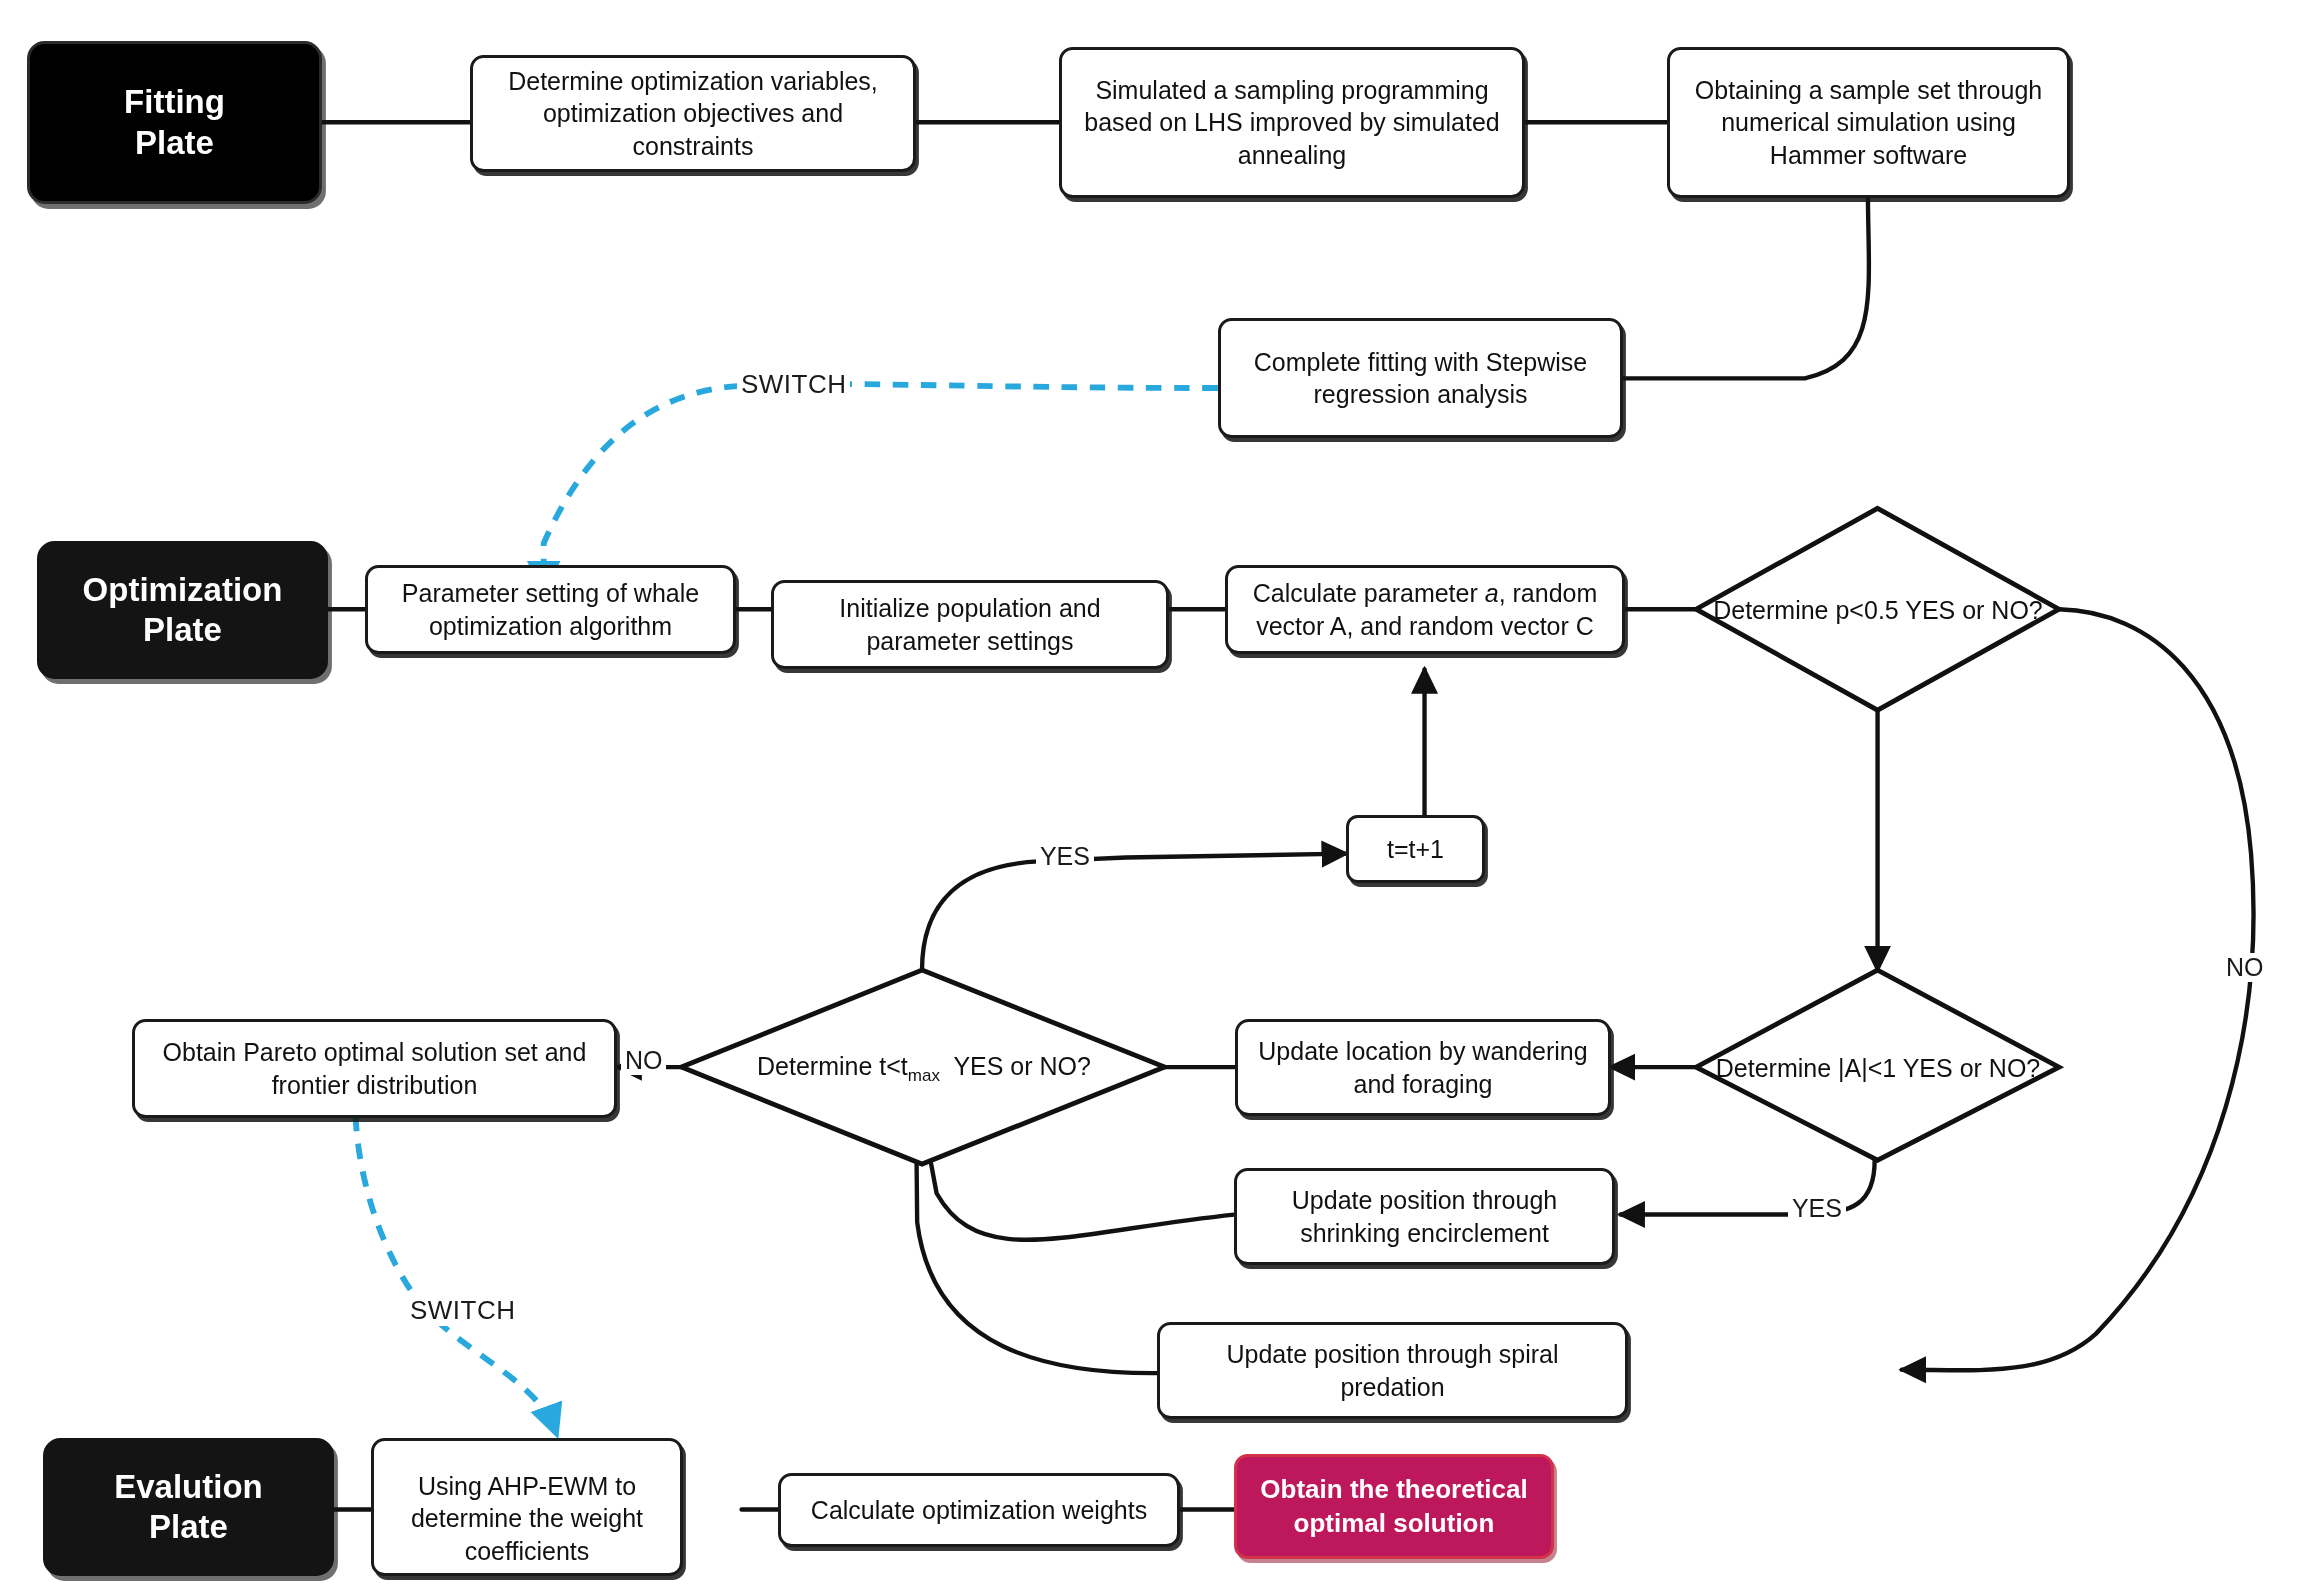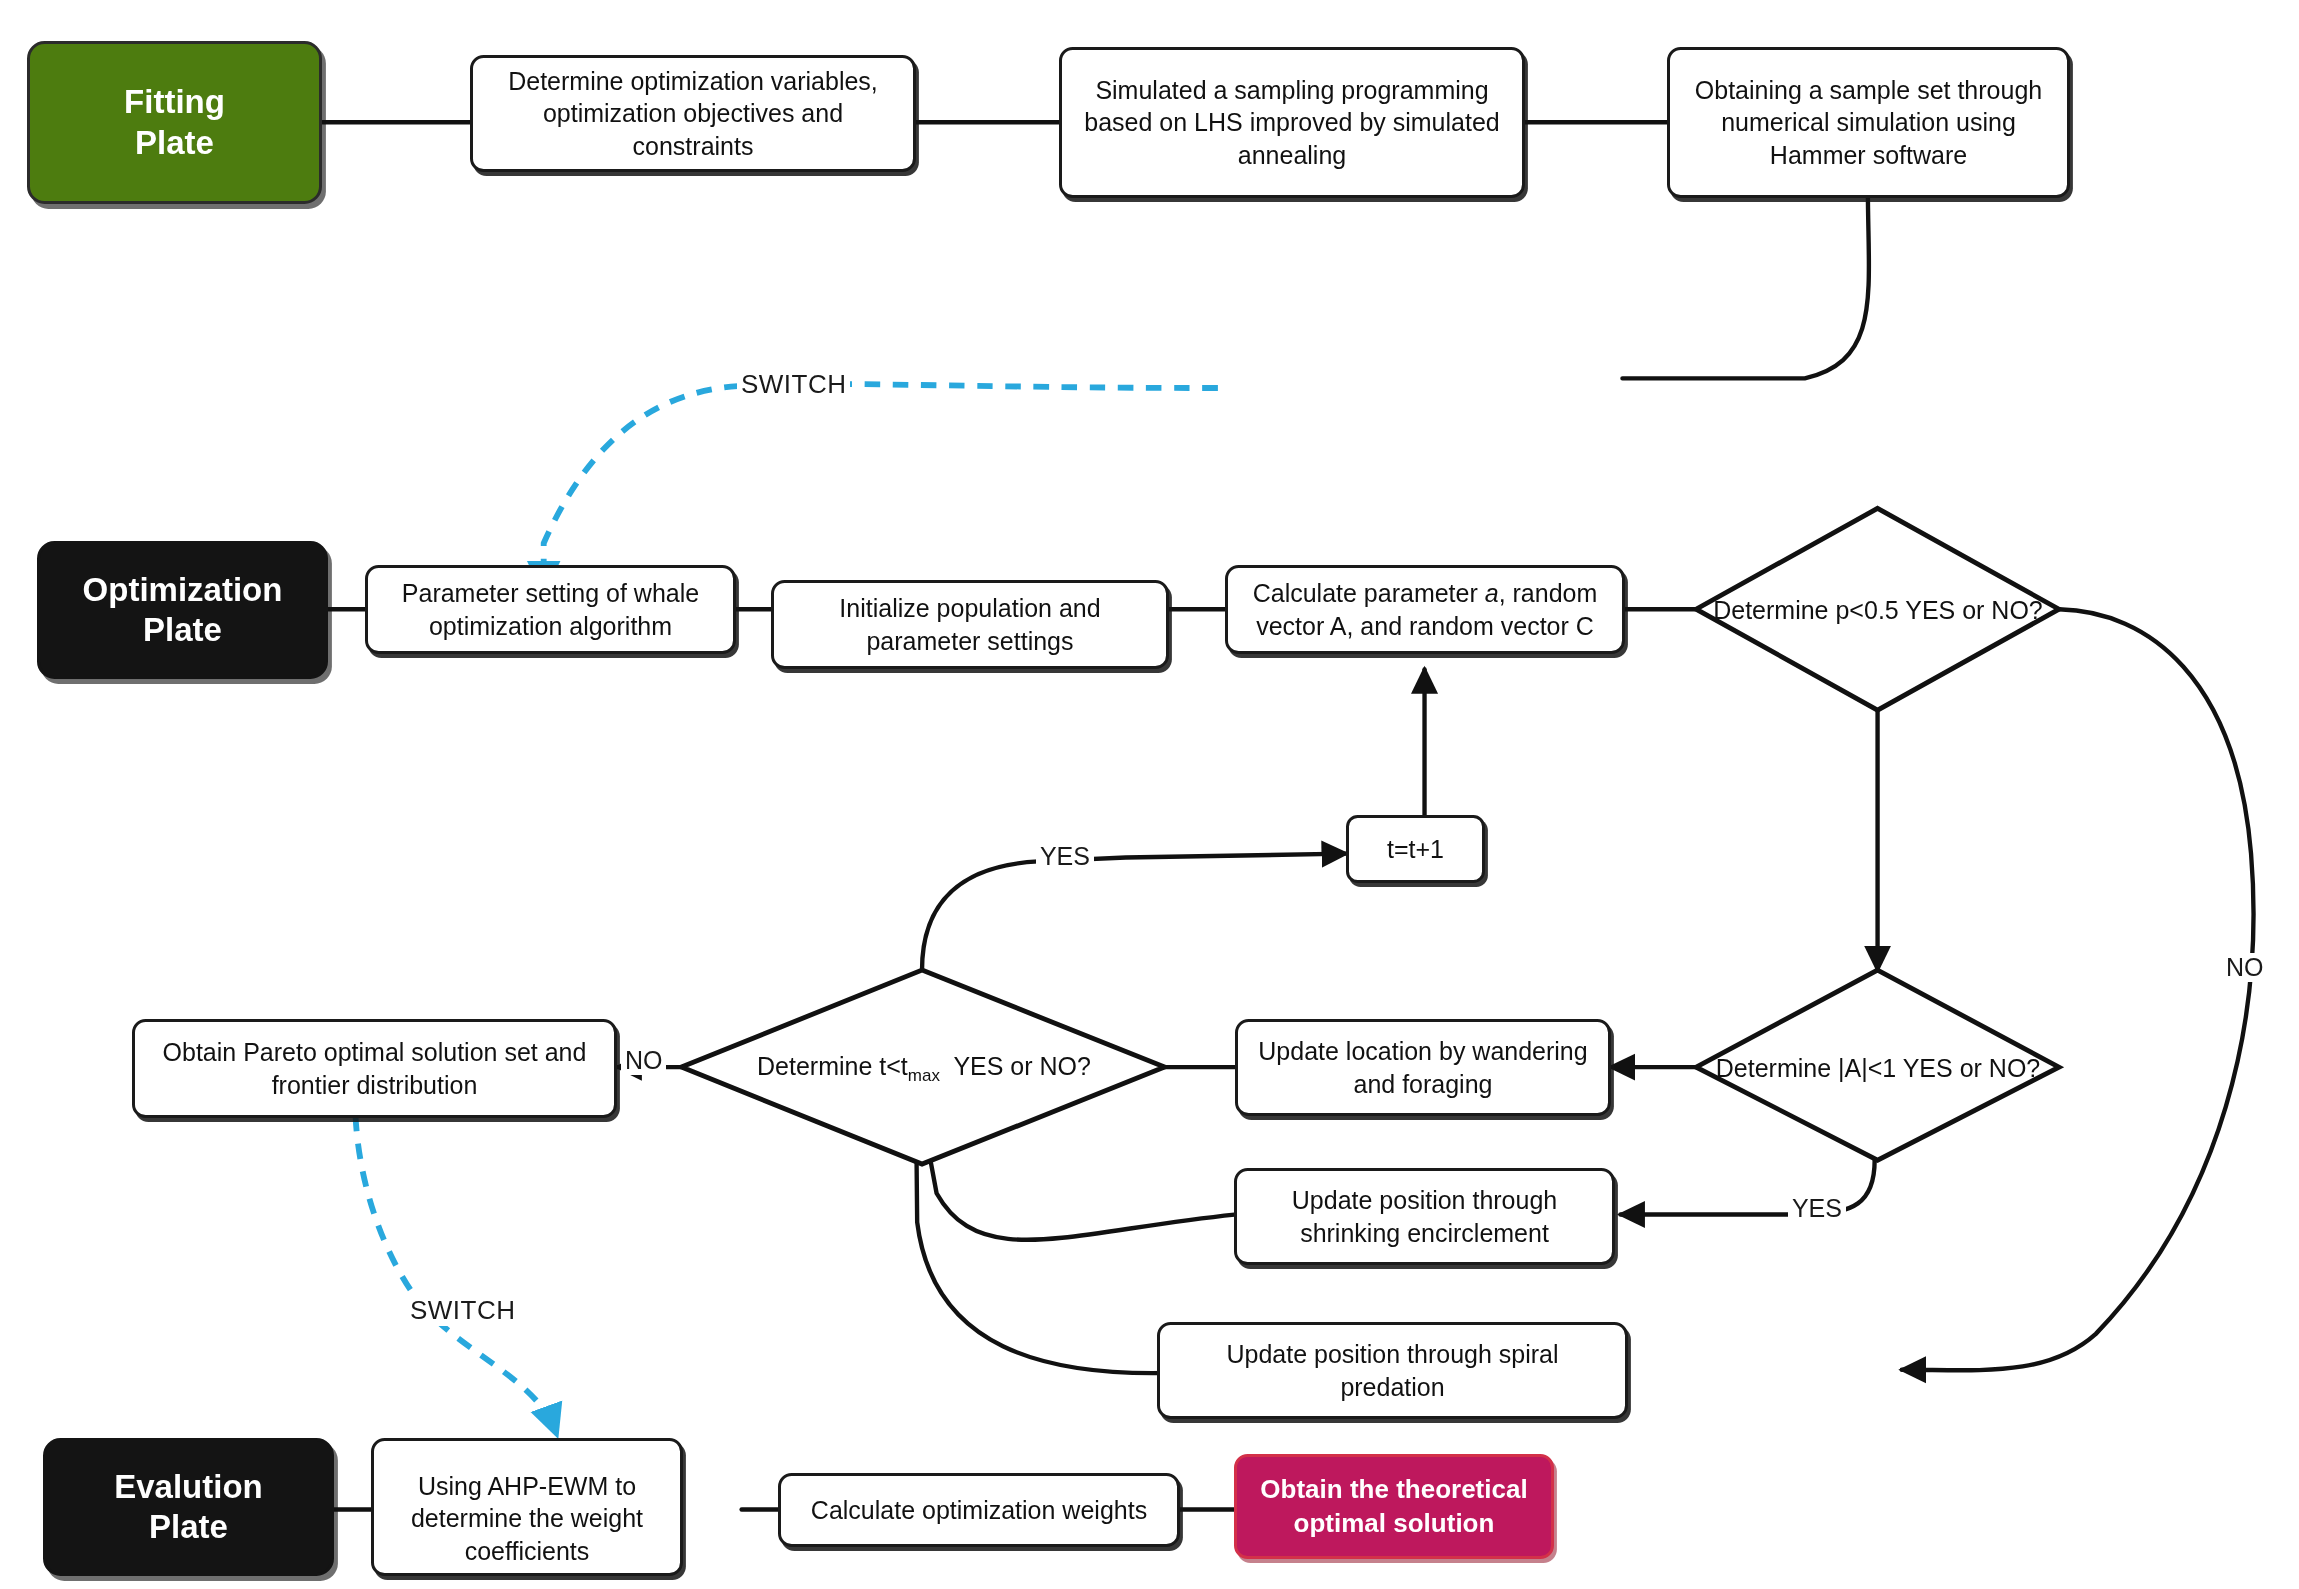--- a/index.html
+++ b/index.html
@@ -51,21 +51,21 @@
     border: 3.9px solid #1a1a1a;
     border-radius: 13.6px;
     background: #ffffff;
     color: #111111;
     font-size: 25px;
     line-height: 1.30;
     padding: 5.8px 11.6px;
     box-shadow: 2.9px 3.9px 0 rgba(20,20,20,0.85);
   }
   .node.plate {
-    background: #4d7c0f;
+    background: #000000;
     border-color: #2b2b2b;
     color: #ffffff;
     font-weight: bold;
     font-size: 33px;
     line-height: 1.22;
     border-radius: 17.5px;
     box-shadow: 3.9px 4.9px 0 rgba(15,15,15,0.6);
   }
   .node.plate.dark {
     background: #141414;
@@ -212,20 +212,23 @@
   </div>
 
   <div class="node" style="left:1059px; top:47px; width:466px; height:151px;">
     <span>Simulated a sampling programming based on LHS improved by simulated annealing</span>
   </div>
 
   <div class="node" style="left:1667px; top:47px; width:403px; height:151px;">
     <span>Obtaining a sample set through numerical simulation using Hammer software</span>
   </div>
 
+  <div class="node" style="left:1218px; top:318px; width:405px; height:120px;">
+    <span>Complete fitting with Stepwise regression analysis</span>
+  </div>
 
   <div class="node" style="left:365px; top:565px; width:371px; height:89px;">
     <span>Parameter setting of whale optimization algorithm</span>
   </div>
 
   <div class="node" style="left:771px; top:580px; width:398px; height:89px;">
     <span>Initialize population and parameter settings</span>
   </div>
 
   <div class="node" style="left:1225px; top:565px; width:400px; height:89px;">

